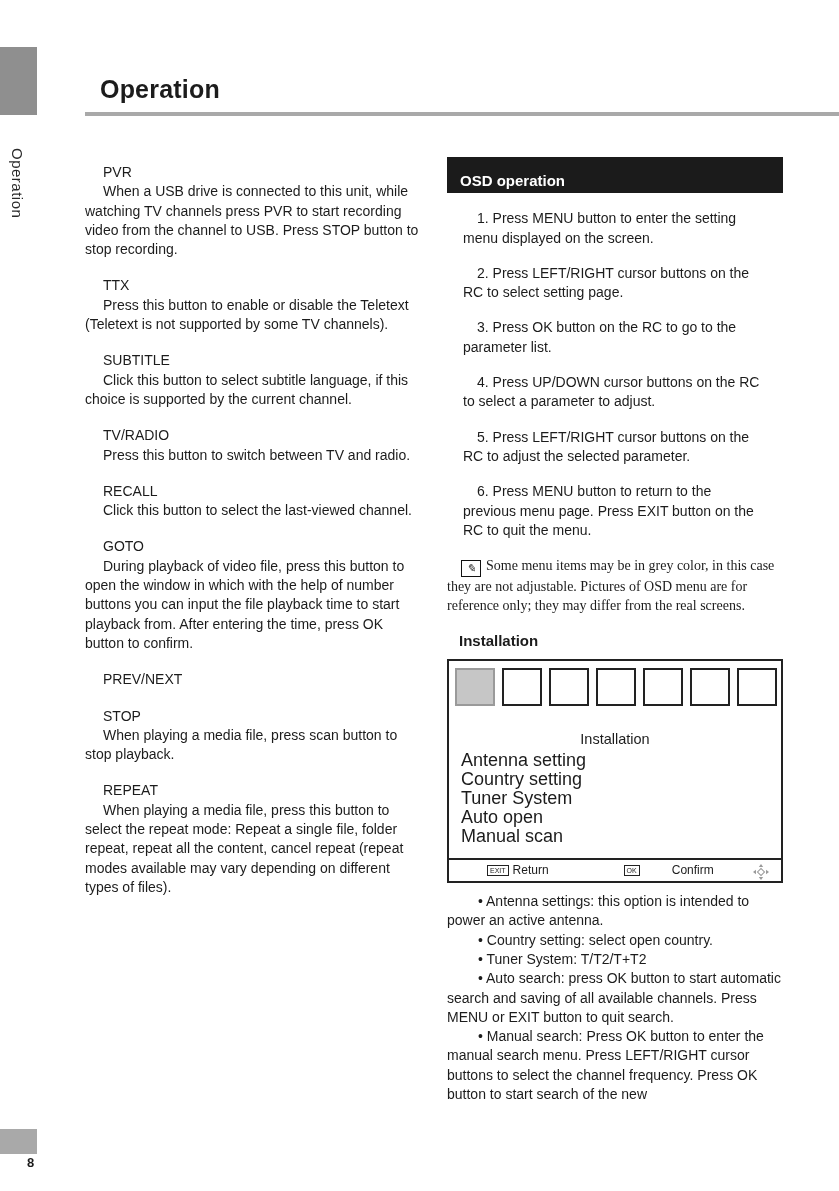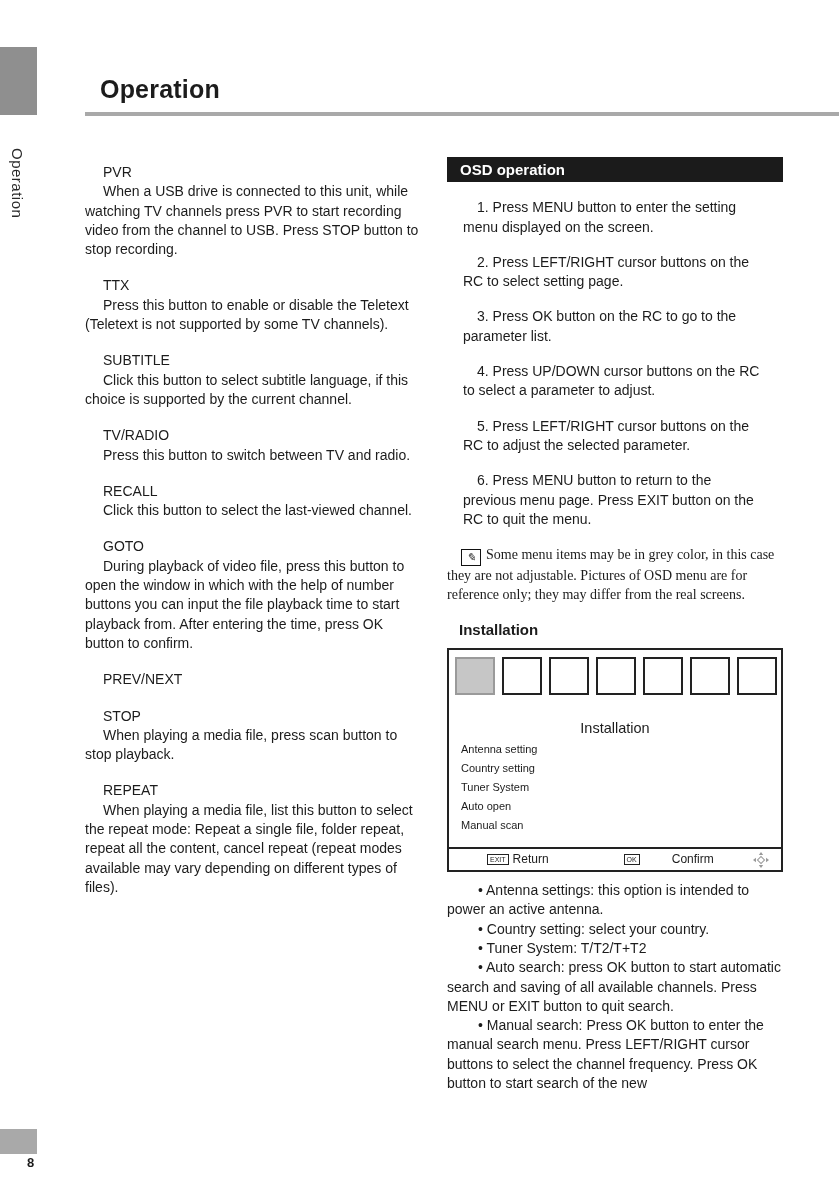--- a/index.html
+++ b/index.html
@@ -21,42 +21,42 @@
   .col{position:absolute;font-size:14px;line-height:19.3px;}
   .col-left{left:85px;top:163px;width:337px;}
   .col-right{left:447px;top:157px;width:336px;}
 
   .section{margin-bottom:17px;}
   .section-heading{margin:0 0 0 18px;}
   .section-body{margin:0;text-indent:18px;}
 
   .osd-header{
     background:#1b1b1b;color:#ffffff;font-weight:bold;font-size:15px;
-    padding:3px 0 3px 13px;margin-bottom:12px;
+    padding:14px 0 3px 13px;margin-bottom:12px;
   }
   .step{margin:16px;text-indent:14px;}
   .note{margin:3px 0 0 0;font-family:Liberation Serif, serif;}
   .note-icon{
     display:inline-block;width:18px;height:15px;border:1px solid #111;
     text-align:center;font-size:11px;line-height:14px;vertical-align:-2px;
     margin:0 5px 0 14px;font-style:italic;
   }
   .install-heading{font-weight:bold;font-size:15px;margin:15px 0 9px 12px;}
 
   .osd-screen{
     position:relative;border:2px solid #222;height:220px;background:#fff;
   }
   .osd-tabs{display:flex;gap:7px;padding:7px 0 0 6px;}
   .osd-tab{width:40px;height:38px;border:2px solid #222;background:#fff;box-sizing:border-box;}
   .osd-tab.active{background:#c6c6c6;border-color:#9a9a9a;}
   .osd-screen-title{text-align:center;font-size:14.5px;margin-top:24px;}
-  .osd-items{margin:2px 0 0 12px;font-size:11px;line-height:19px;}
+  .osd-items{margin:2px 0 0 12px;font-size:18px;line-height:19px;}
   .osd-bottom-bar{
     position:absolute;left:0;right:0;bottom:0;height:23px;border-top:2px solid #222;
-    display:flex;align-items:center;padding:4px 8px;box-sizing:border-box;margin-top:39px;
+    display:flex;padding:4px 8px;box-sizing:border-box;margin-top:39px;
   }
   .key-box{
     border:1px solid #222;font-size:7px;line-height:9px;padding:0 2px;
     margin-right:4px;letter-spacing:0;
   }
   .bar-label{font-size:12px;}
   .bar-group-exit{margin-left:30px;display:flex;align-items:center;}
   .bar-group-ok{margin-left:75px;display:flex;align-items:center;gap:28px;}
   .nav-pad{margin-left:auto;margin-right:4px;display:flex;}
 
@@ -102,21 +102,21 @@
     </div>
     <div class="section">
       <div class="section-heading">PREV/NEXT</div>
     </div>
     <div class="section">
       <div class="section-heading">STOP</div>
       <p class="section-body">When playing a media file, press scan button to stop playback.</p>
     </div>
     <div class="section">
       <div class="section-heading">REPEAT</div>
-      <p class="section-body">When playing a media file, list this button to select the repeat mode: Repeat a single file, folder repeat, repeat all the content, cancel repeat (repeat modes available may vary depending on different types of files).</p>
+      <p class="section-body">When playing a media file, press this button to select the repeat mode: Repeat a single file, folder repeat, repeat all the content, cancel repeat (repeat modes available may vary depending on different types of files).</p>
     </div>
   </div>
 
   <div class="col col-right">
 
     <div class="osd-header">OSD operation</div>
 
     <p class="step">1. Press MENU button to enter the setting menu displayed on the screen.</p>
     <p class="step">2. Press LEFT/RIGHT cursor buttons on the RC to select setting page.</p>
     <p class="step">3. Press OK button on the RC to go to the parameter list.</p>
@@ -162,21 +162,21 @@
             <path d="M0 8 L3 5.8 L3 10.2 Z" fill="#9a9a9a"></path>
             <path d="M16 8 L13 5.8 L13 10.2 Z" fill="#9a9a9a"></path>
             <rect x="5.5" y="5.5" width="5" height="5" fill="none" stroke="#9a9a9a" stroke-width="1" transform="rotate(45 8 8)"></rect>
           </svg>
         </span>
       </div>
     </div>
 
     <div class="bullets">
       <p class="bullet"><b>• Antenna settings:</b><span> this option is intended to power an active antenna.</span></p>
-      <p class="bullet"><b>• Country setting:</b><span> select your country.</span></p>
+      <p class="bullet"><b>• Country setting:</b><span> select open country.</span></p>
       <p class="bullet"><b>• Tuner System:</b><span> T/T2/T+T2</span></p>
       <p class="bullet"><b>• Auto search:</b><span> press OK button to start automatic search and saving of all available channels. Press MENU or EXIT button to quit search.</span></p>
       <p class="bullet"><b>• Manual search:</b><span> Press OK button to enter the manual search menu. Press LEFT/RIGHT cursor buttons to select the channel frequency. Press OK button to start search of the new</span></p>
     </div>
 
   </div>
 
   <div class="side-tab-bottom"></div>
   <div class="page-number">8</div>
 

